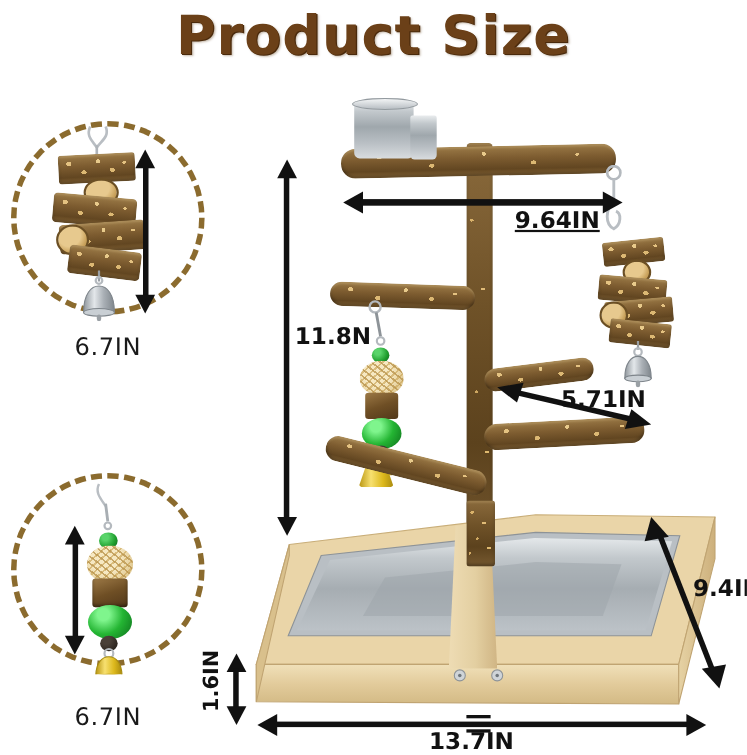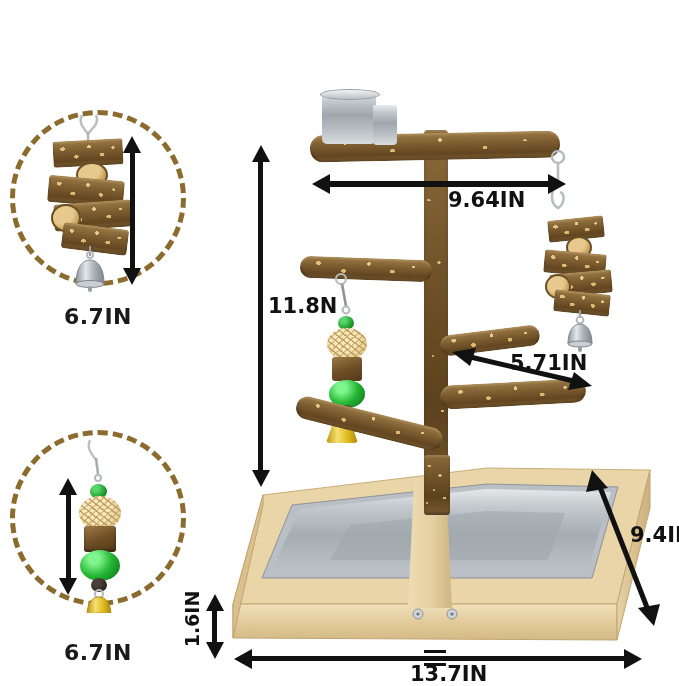--- a/index.html
+++ b/index.html
@@ -21,21 +21,21 @@
 
   
   .circle{
     position:absolute;border-radius:50%;
     border:5px dashed #8B6B2E;
     box-sizing:border-box;
   }
   .inset-cap{
     position:absolute;text-align:center;width:160px;
     font-family:"DejaVu Sans", sans-serif;
-    font-size:22px;font-weight:700;color:#1a1a1a;letter-spacing:.5px;
+    font-size:22px;font-weight:400;color:#1a1a1a;letter-spacing:.5px;
   }
 
   
   .bark{
     background:
       radial-gradient(ellipse 3px 2px at 20% 18%, #d9b26a 0 60%, transparent 61%),
       radial-gradient(ellipse 3px 2px at 62% 34%, #e0bb77 0 60%, transparent 61%),
       radial-gradient(ellipse 2px 2px at 38% 58%, #cda761 0 60%, transparent 61%),
       radial-gradient(ellipse 3px 2px at 78% 72%, #dfb96f 0 60%, transparent 61%),
       radial-gradient(ellipse 2px 2px at 12% 80%, #d2ab66 0 60%, transparent 61%),
@@ -75,20 +75,21 @@
   .dim-label.small{font-size:19px;}
 
   
   .svg-layer{position:absolute;left:0;top:0;width:679px;height:686px;pointer-events:none;}
 </style>
 </head>
 <body>
 
 <div class="stage">
 
+  <div class="title">Product Size</div>
 
   <div class="circle" style="left:10px;top:110px;width:176px;height:176px;"></div>
 
   <div style="position:absolute;left:38px;top:112px;width:120px;height:180px;">
 
     <svg width="120" height="180" style="position:absolute;left:0;top:0;">
       <path d="M44 3 C40 12, 46 16, 50 22 M58 3 C62 12, 54 16, 50 22" stroke="#b9bec3" stroke-width="2.4" fill="none"></path>
       <line x1="50" y1="20" x2="50" y2="30" stroke="#aeb3b8" stroke-width="2.4"></line>
     </svg>
 
@@ -312,21 +313,21 @@
               background:linear-gradient(90deg,#eedcb4 0%,#e3cfa1 55%,#d0b584 100%);
               clip-path:polygon(14% 0%, 86% 0%, 100% 100%, 0% 100%);"></div>
 
   <div class="bark" style="position:absolute;left:424px;top:455px;width:26px;height:60px;border-radius:3px;"></div>
 
   <div>
     <div class="arrow-head ah-left" style="left:312px;top:174px;"></div>
     <div class="arrow-line" style="left:328px;top:181px;width:222px;height:6px;"></div>
     <div class="arrow-head ah-right" style="left:548px;top:174px;"></div>
   </div>
-  <div class="dim-label" style="left:448px;top:188px;">9.64IN</div>
+  <div class="dim-label" style="left:468px;top:188px;text-decoration:underline;">9.64IN</div>
 
   <div>
     <div class="arrow-head ah-up" style="left:252px;top:145px;"></div>
     <div class="arrow-line" style="left:258px;top:160px;width:5px;height:312px;"></div>
     <div class="arrow-head ah-down" style="left:252px;top:470px;"></div>
   </div>
   <div class="dim-label" style="left:268px;top:294px;">11.8N</div>
 
   <svg class="svg-layer">
     <line x1="466" y1="356" x2="578" y2="382" stroke="#111" stroke-width="5"></line>
@@ -349,15 +350,15 @@
   </div>
   <div class="dim-label small" style="left:164px;top:608px;transform:rotate(-90deg);transform-origin:center;">1.6IN</div>
 
   <div>
     <div class="arrow-head ah-left" style="left:234px;top:649px;"></div>
     <div class="arrow-line" style="left:250px;top:656px;width:376px;height:5px;"></div>
     <div class="arrow-head ah-right" style="left:624px;top:649px;"></div>
     <div style="position:absolute;left:424px;top:650px;width:22px;height:3px;background:#111;"></div>
     <div style="position:absolute;left:424px;top:663px;width:22px;height:3px;background:#111;"></div>
   </div>
-  <div class="dim-label" style="left:410px;top:662px;">13.7IN</div>
+  <div class="dim-label" style="left:390px;top:662px;">13.7IN</div>
 
 </div>
 
 </body></html>

